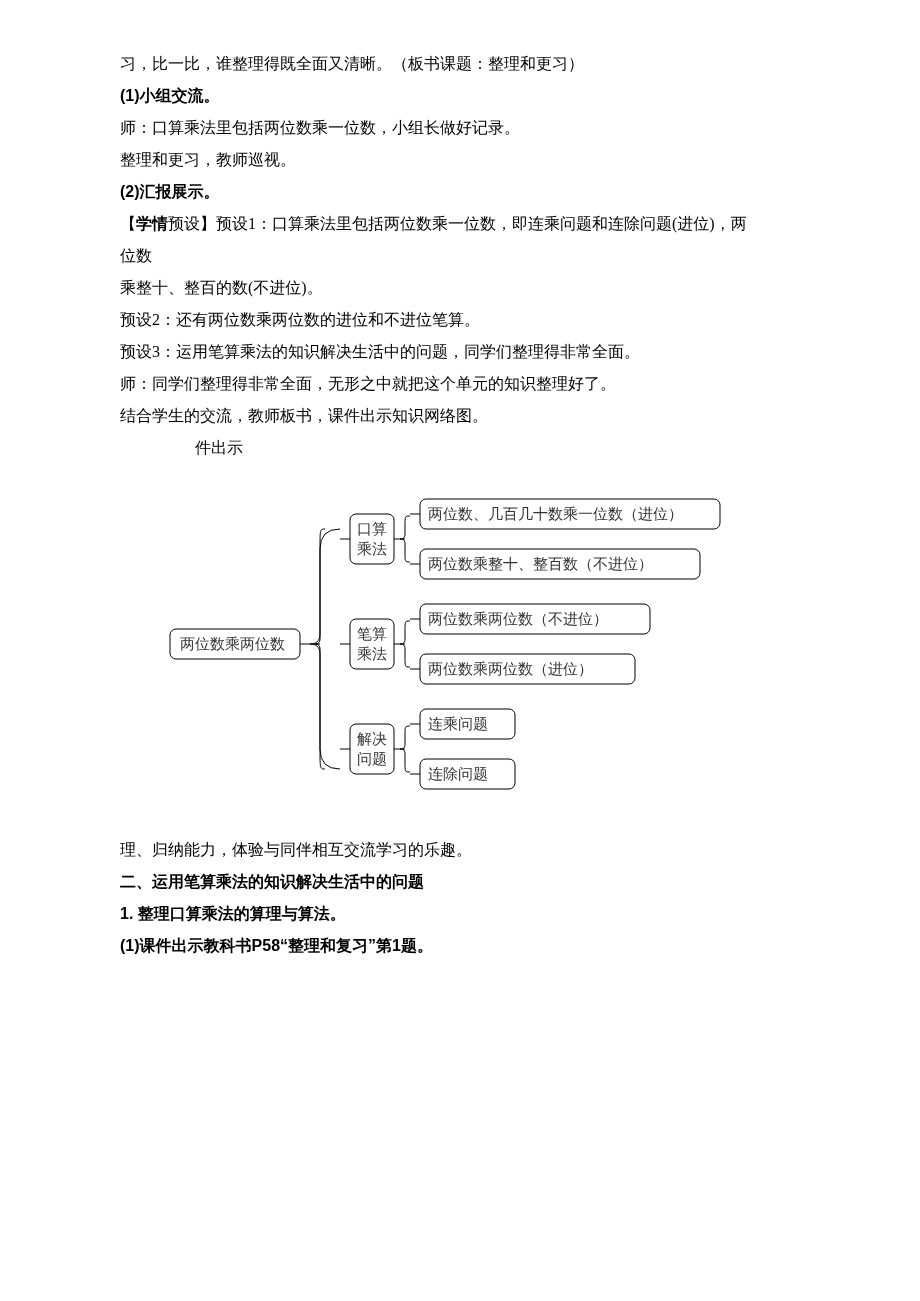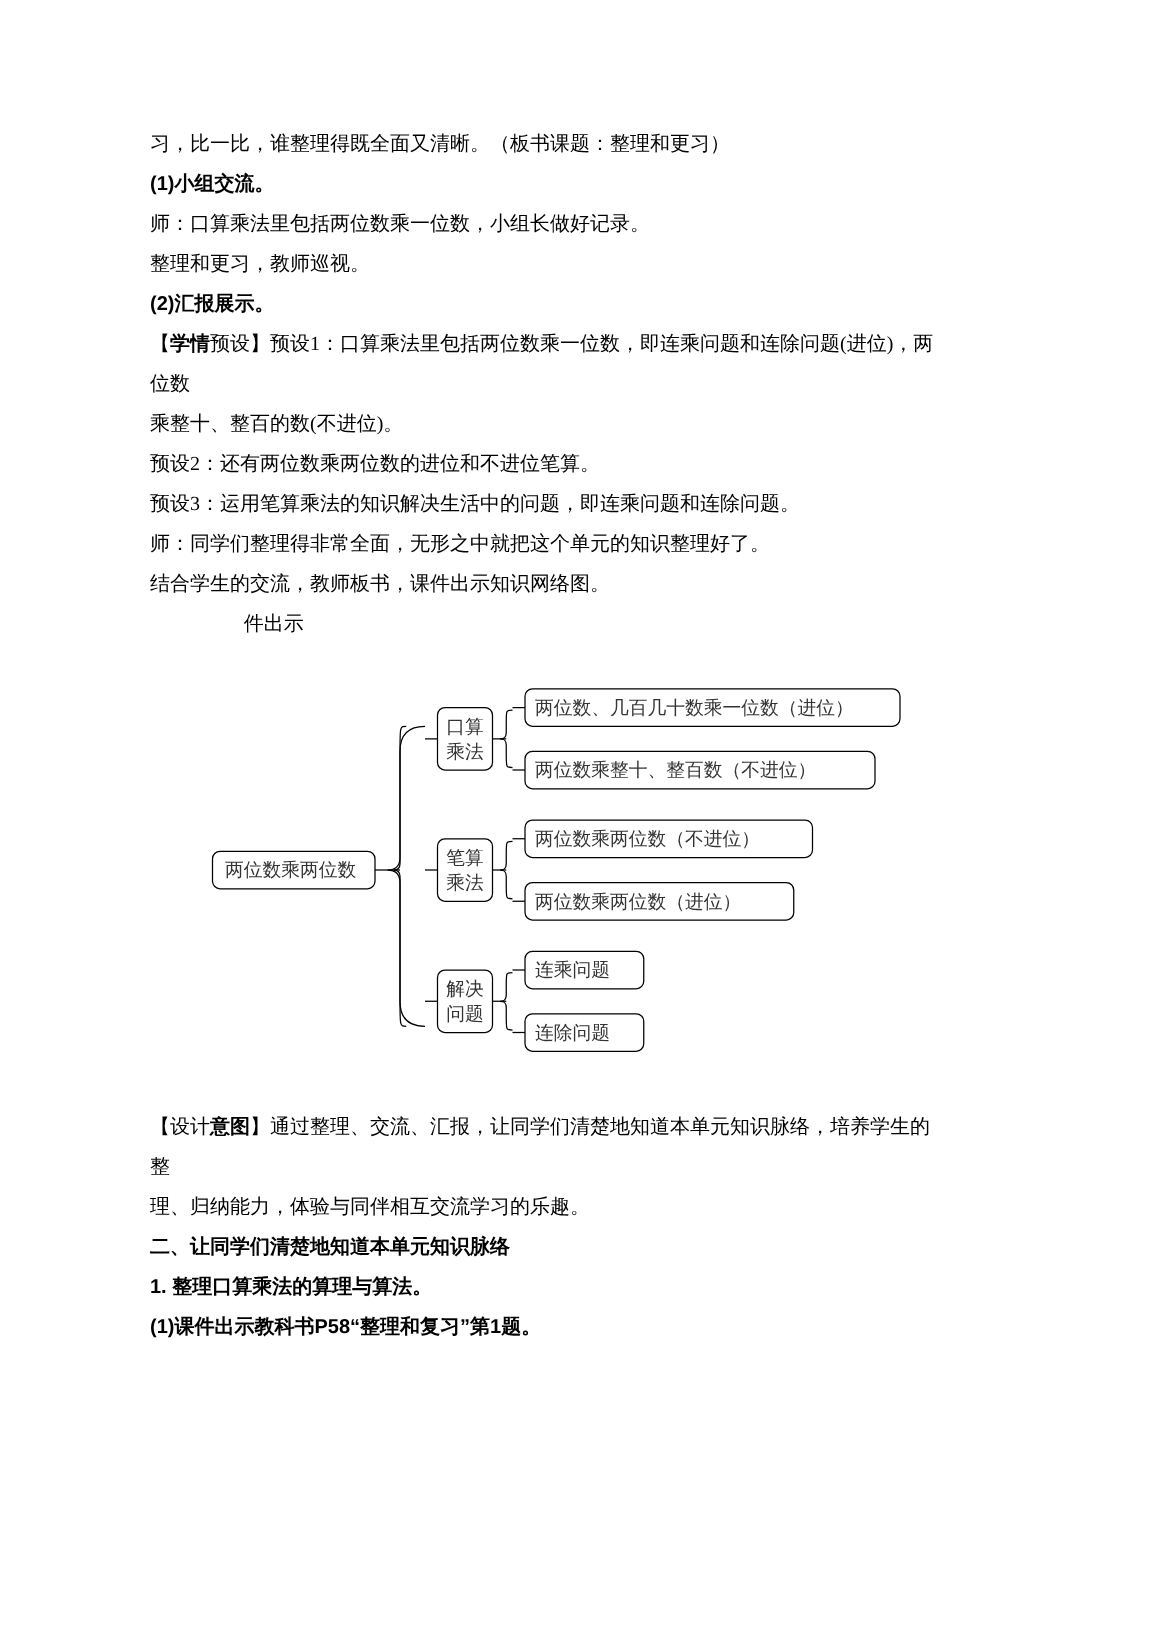--- a/index.html
+++ b/index.html
@@ -8,21 +8,21 @@
     background: #ffffff;
     font-family: "SimSun", "宋体", serif;
     font-size: 16px;
     color: #000;
     line-height: 2.0;
   }
   .page {
     width: 868px;
     min-height: 1301px;
     box-sizing: border-box;
-    padding: 100px 120px 80px 120px;
+    padding: 48px 120px 80px 120px;
     border-radius: 28px;
   }
   .para {
     margin: 0;
     text-indent: 0;
   }
   .bold {
     font-weight: bold;
     font-family: "SimHei", "黑体", sans-serif;
   }
@@ -68,21 +68,21 @@
   <p class="para">习，比一比，谁整理得既全面又清晰。（板书课题：整理和更习）</p>
   <p class="para bold">(1)小组交流。</p>
   <p class="para">师：口算乘法里包括两位数乘一位数，小组长做好记录。</p>
   <p class="para">整理和更习，教师巡视。</p>
   <p class="para bold">(2)汇报展示。</p>
   <p class="para">
     <span>【</span><span class="bold">学情</span><span>预设】预设1：口算乘法里包括两位数乘一位数，即连乘问题和连除问题(进位)，两位数</span>
   </p>
   <p class="para">乘整十、整百的数(不进位)。</p>
   <p class="para">预设2：还有两位数乘两位数的进位和不进位笔算。</p>
-  <p class="para">预设3：运用笔算乘法的知识解决生活中的问题，即连乘问题和连除问题。</p>
+  <p class="para">预设3：运用笔算乘法的知识解决生活中的问题，同学们整理得非常全面。</p>
   <p class="para">师：同学们整理得非常全面，无形之中就把这个单元的知识整理好了。</p>
   <p class="para">结合学生的交流，教师板书，课件出示知识网络图。</p>
 
   <div class="heading-label">件出示</div>
 
   <div class="diagram-wrap">
     <svg class="diagram" width="640" height="310">
 
       <rect class="node-box" x="10" y="135" width="130" height="30"></rect>
       <text class="node-text" x="20" y="155">两位数乘两位数</text>
@@ -134,21 +134,18 @@
       <text class="node-text" x="268" y="235">连乘问题</text>
       <path class="conn" d="M250 230 L260 230"></path>
 
       <rect class="node-box" x="260" y="265" width="95" height="30"></rect>
       <text class="node-text" x="268" y="285">连除问题</text>
       <path class="conn" d="M250 280 L260 280"></path>
 
     </svg>
   </div>
 
-  <p class="para">
-    <span>【设计</span><span class="bold">意图</span><span>】通过整理、交流、汇报，让同学们清楚地知道本单元知识脉络，培养学生的整</span>
-  </p>
   <p class="para">理、归纳能力，体验与同伴相互交流学习的乐趣。</p>
-  <p class="para bold">二、让同学们清楚地知道本单元知识脉络</p>
+  <p class="para bold">二、运用笔算乘法的知识解决生活中的问题</p>
   <p class="para bold">1. 整理口算乘法的算理与算法。</p>
   <p class="para bold">(1)课件出示教科书P58“整理和复习”第1题。</p>
 
 </div>
 
 </body></html>

